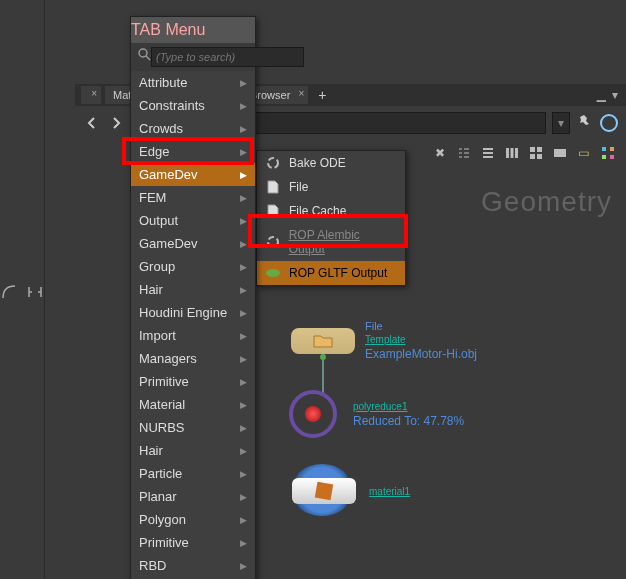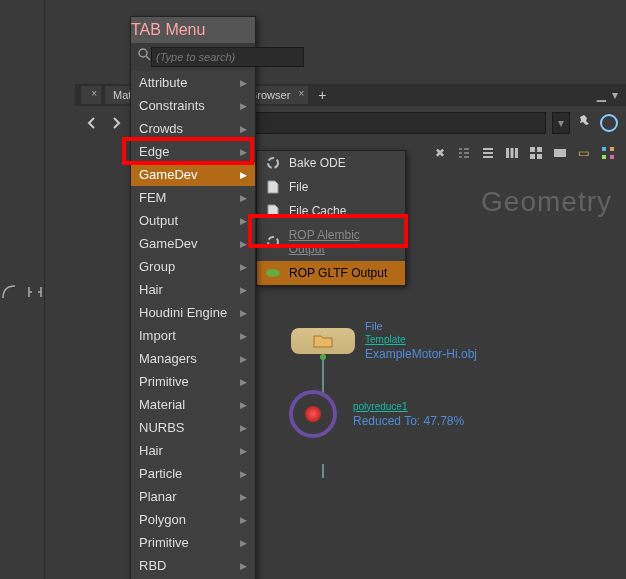--- a/index.html
+++ b/index.html
@@ -227,20 +227,31 @@
   <div class="node" style="left:244px; top:224px;">
     <div class="chip poly chip.poly-outer">
       <div class="gem"></div>
     </div>
     <div class="labels" style="margin-left:6px;">
       <span class="name">polyreduce1</span>
       <span class="sub">Reduced To: 47.78%</span>
     </div>
   </div>
 
+  <div class="node" style="left:244px; top:306px;">
+    <div style="position:relative;width:70px;height:38px;">
+      <div style="position:absolute;left:2px;top:-8px;width:62px;height:52px;border-radius:50%;background:radial-gradient(circle,#4d86d6 55%,#2f5a9c 70%,transparent 72%);"></div>
+      <div class="chip mat" style="position:absolute;left:3px;top:6px;">
+          <div class="cube"></div>
+        </div>
+    </div>
+    <div class="labels">
+      <span class="name">material1</span>
+    </div>
+  </div>
 </div>
 
 <div class="tabmenu">
   <div class="title">TAB Menu</div>
   <div class="searchrow">
     <span class="mag">
         <svg width="14" height="14" viewBox="0 0 14 14">
           <circle cx="6" cy="6" r="4" stroke="#999" fill="none" stroke-width="1.5"></circle>
           <path d="M9 9l4 4" stroke="#999" stroke-width="1.5"></path>
         </svg>

